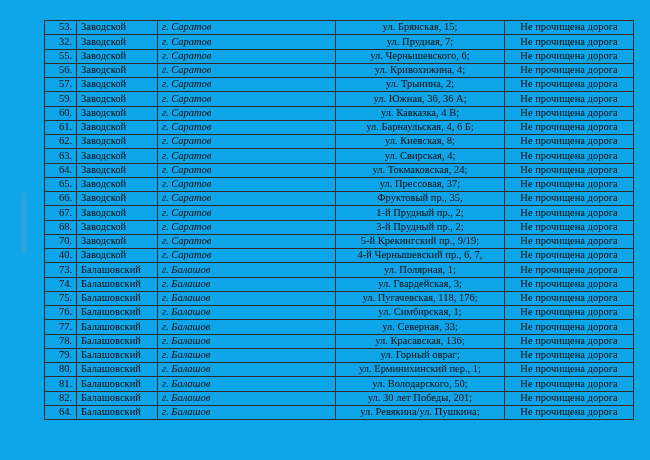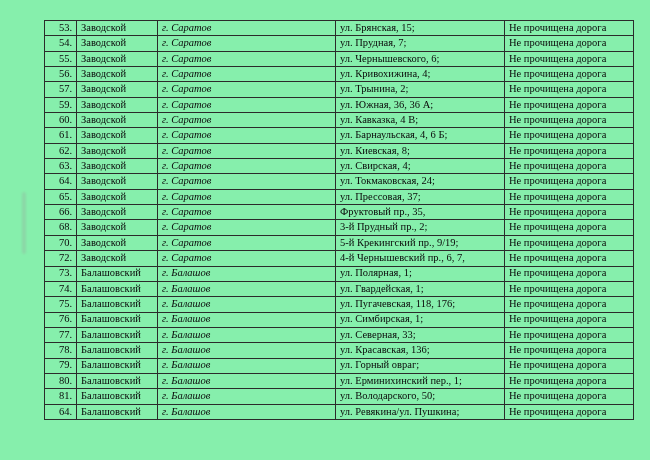--- a/index.html
+++ b/index.html
@@ -1,20 +1,20 @@
 <!DOCTYPE html>
 <html><head>
 <meta charset="utf-8">
 <style>
   html, body { margin: 0; padding: 0; background: #ffffff; }
   .page {
     position: relative;
     width: 650px;
     height: 460px;
-    background: #86efac;
+    background: #0ea5e9;
     font-family: "Liberation Serif", "DejaVu Serif", serif;
     color: #0a0a0a;
     overflow: hidden;
   }
   table.tbl {
     position: absolute;
     left: 44px;
     top: 20px;
     width: 589px;
     height: 400px;
@@ -26,22 +26,22 @@
     font-size: 10.5px;
     line-height: 1;
     padding: 0 4px;
     white-space: nowrap;
     overflow: hidden;
     vertical-align: middle;
   }
   td.c-num { text-align: right; padding-right: 3px; }
   td.c-district { padding-left: 3px; }
   td.c-city { padding-left: 5px; font-style: italic; }
-  td.c-address { padding-left: 5px; }
-  td.c-complaint { padding-left: 7px; }
+  td.c-address { padding-left: 5px; text-align: center; }
+  td.c-complaint { padding-left: 7px; text-align: center; }
   .scan-smudge {
     position: absolute;
     left: 22px;
     top: 192px;
     width: 4px;
     height: 62px;
     background: #9a9a9a;
     opacity: 0.28;
     filter: blur(1.2px);
     border-radius: 2px;
@@ -62,21 +62,21 @@
     </colgroup>
     <tbody>
       <tr>
           <td class="c-num">53.</td>
           <td class="c-district">Заводской</td>
           <td class="c-city">г. Саратов</td>
           <td class="c-address">ул. Брянская, 15;</td>
           <td class="c-complaint">Не прочищена дорога</td>
         </tr>
         <tr>
-          <td class="c-num">54.</td>
+          <td class="c-num">32.</td>
           <td class="c-district">Заводской</td>
           <td class="c-city">г. Саратов</td>
           <td class="c-address">ул. Прудная, 7;</td>
           <td class="c-complaint">Не прочищена дорога</td>
         </tr>
         <tr>
           <td class="c-num">55.</td>
           <td class="c-district">Заводской</td>
           <td class="c-city">г. Саратов</td>
           <td class="c-address">ул. Чернышевского, 6;</td>
@@ -146,52 +146,59 @@
           <td class="c-complaint">Не прочищена дорога</td>
         </tr>
         <tr>
           <td class="c-num">66.</td>
           <td class="c-district">Заводской</td>
           <td class="c-city">г. Саратов</td>
           <td class="c-address">Фруктовый пр., 35,</td>
           <td class="c-complaint">Не прочищена дорога</td>
         </tr>
         <tr>
+          <td class="c-num">67.</td>
+          <td class="c-district">Заводской</td>
+          <td class="c-city">г. Саратов</td>
+          <td class="c-address">1-й Прудный пр., 2;</td>
+          <td class="c-complaint">Не прочищена дорога</td>
+        </tr>
+        <tr>
           <td class="c-num">68.</td>
           <td class="c-district">Заводской</td>
           <td class="c-city">г. Саратов</td>
           <td class="c-address">3-й Прудный пр., 2;</td>
           <td class="c-complaint">Не прочищена дорога</td>
         </tr>
         <tr>
           <td class="c-num">70.</td>
           <td class="c-district">Заводской</td>
           <td class="c-city">г. Саратов</td>
           <td class="c-address">5-й Крекингский пр., 9/19;</td>
           <td class="c-complaint">Не прочищена дорога</td>
         </tr>
         <tr>
-          <td class="c-num">72.</td>
+          <td class="c-num">40.</td>
           <td class="c-district">Заводской</td>
           <td class="c-city">г. Саратов</td>
           <td class="c-address">4-й Чернышевский пр., 6, 7,</td>
           <td class="c-complaint">Не прочищена дорога</td>
         </tr>
         <tr>
           <td class="c-num">73.</td>
           <td class="c-district">Балашовский</td>
           <td class="c-city">г. Балашов</td>
           <td class="c-address">ул. Полярная, 1;</td>
           <td class="c-complaint">Не прочищена дорога</td>
         </tr>
         <tr>
           <td class="c-num">74.</td>
           <td class="c-district">Балашовский</td>
           <td class="c-city">г. Балашов</td>
-          <td class="c-address">ул. Гвардейская, 1;</td>
+          <td class="c-address">ул. Гвардейская, 3;</td>
           <td class="c-complaint">Не прочищена дорога</td>
         </tr>
         <tr>
           <td class="c-num">75.</td>
           <td class="c-district">Балашовский</td>
           <td class="c-city">г. Балашов</td>
           <td class="c-address">ул. Пугачевская, 118, 176;</td>
           <td class="c-complaint">Не прочищена дорога</td>
         </tr>
         <tr>
@@ -227,20 +234,27 @@
           <td class="c-district">Балашовский</td>
           <td class="c-city">г. Балашов</td>
           <td class="c-address">ул. Ерминихинский пер., 1;</td>
           <td class="c-complaint">Не прочищена дорога</td>
         </tr>
         <tr>
           <td class="c-num">81.</td>
           <td class="c-district">Балашовский</td>
           <td class="c-city">г. Балашов</td>
           <td class="c-address">ул. Володарского, 50;</td>
+          <td class="c-complaint">Не прочищена дорога</td>
+        </tr>
+        <tr>
+          <td class="c-num">82.</td>
+          <td class="c-district">Балашовский</td>
+          <td class="c-city">г. Балашов</td>
+          <td class="c-address">ул. 30 лет Победы, 201;</td>
           <td class="c-complaint">Не прочищена дорога</td>
         </tr>
         <tr>
           <td class="c-num">64.</td>
           <td class="c-district">Балашовский</td>
           <td class="c-city">г. Балашов</td>
           <td class="c-address">ул. Ревякина/ул. Пушкина;</td>
           <td class="c-complaint">Не прочищена дорога</td>
         </tr>
     </tbody>

